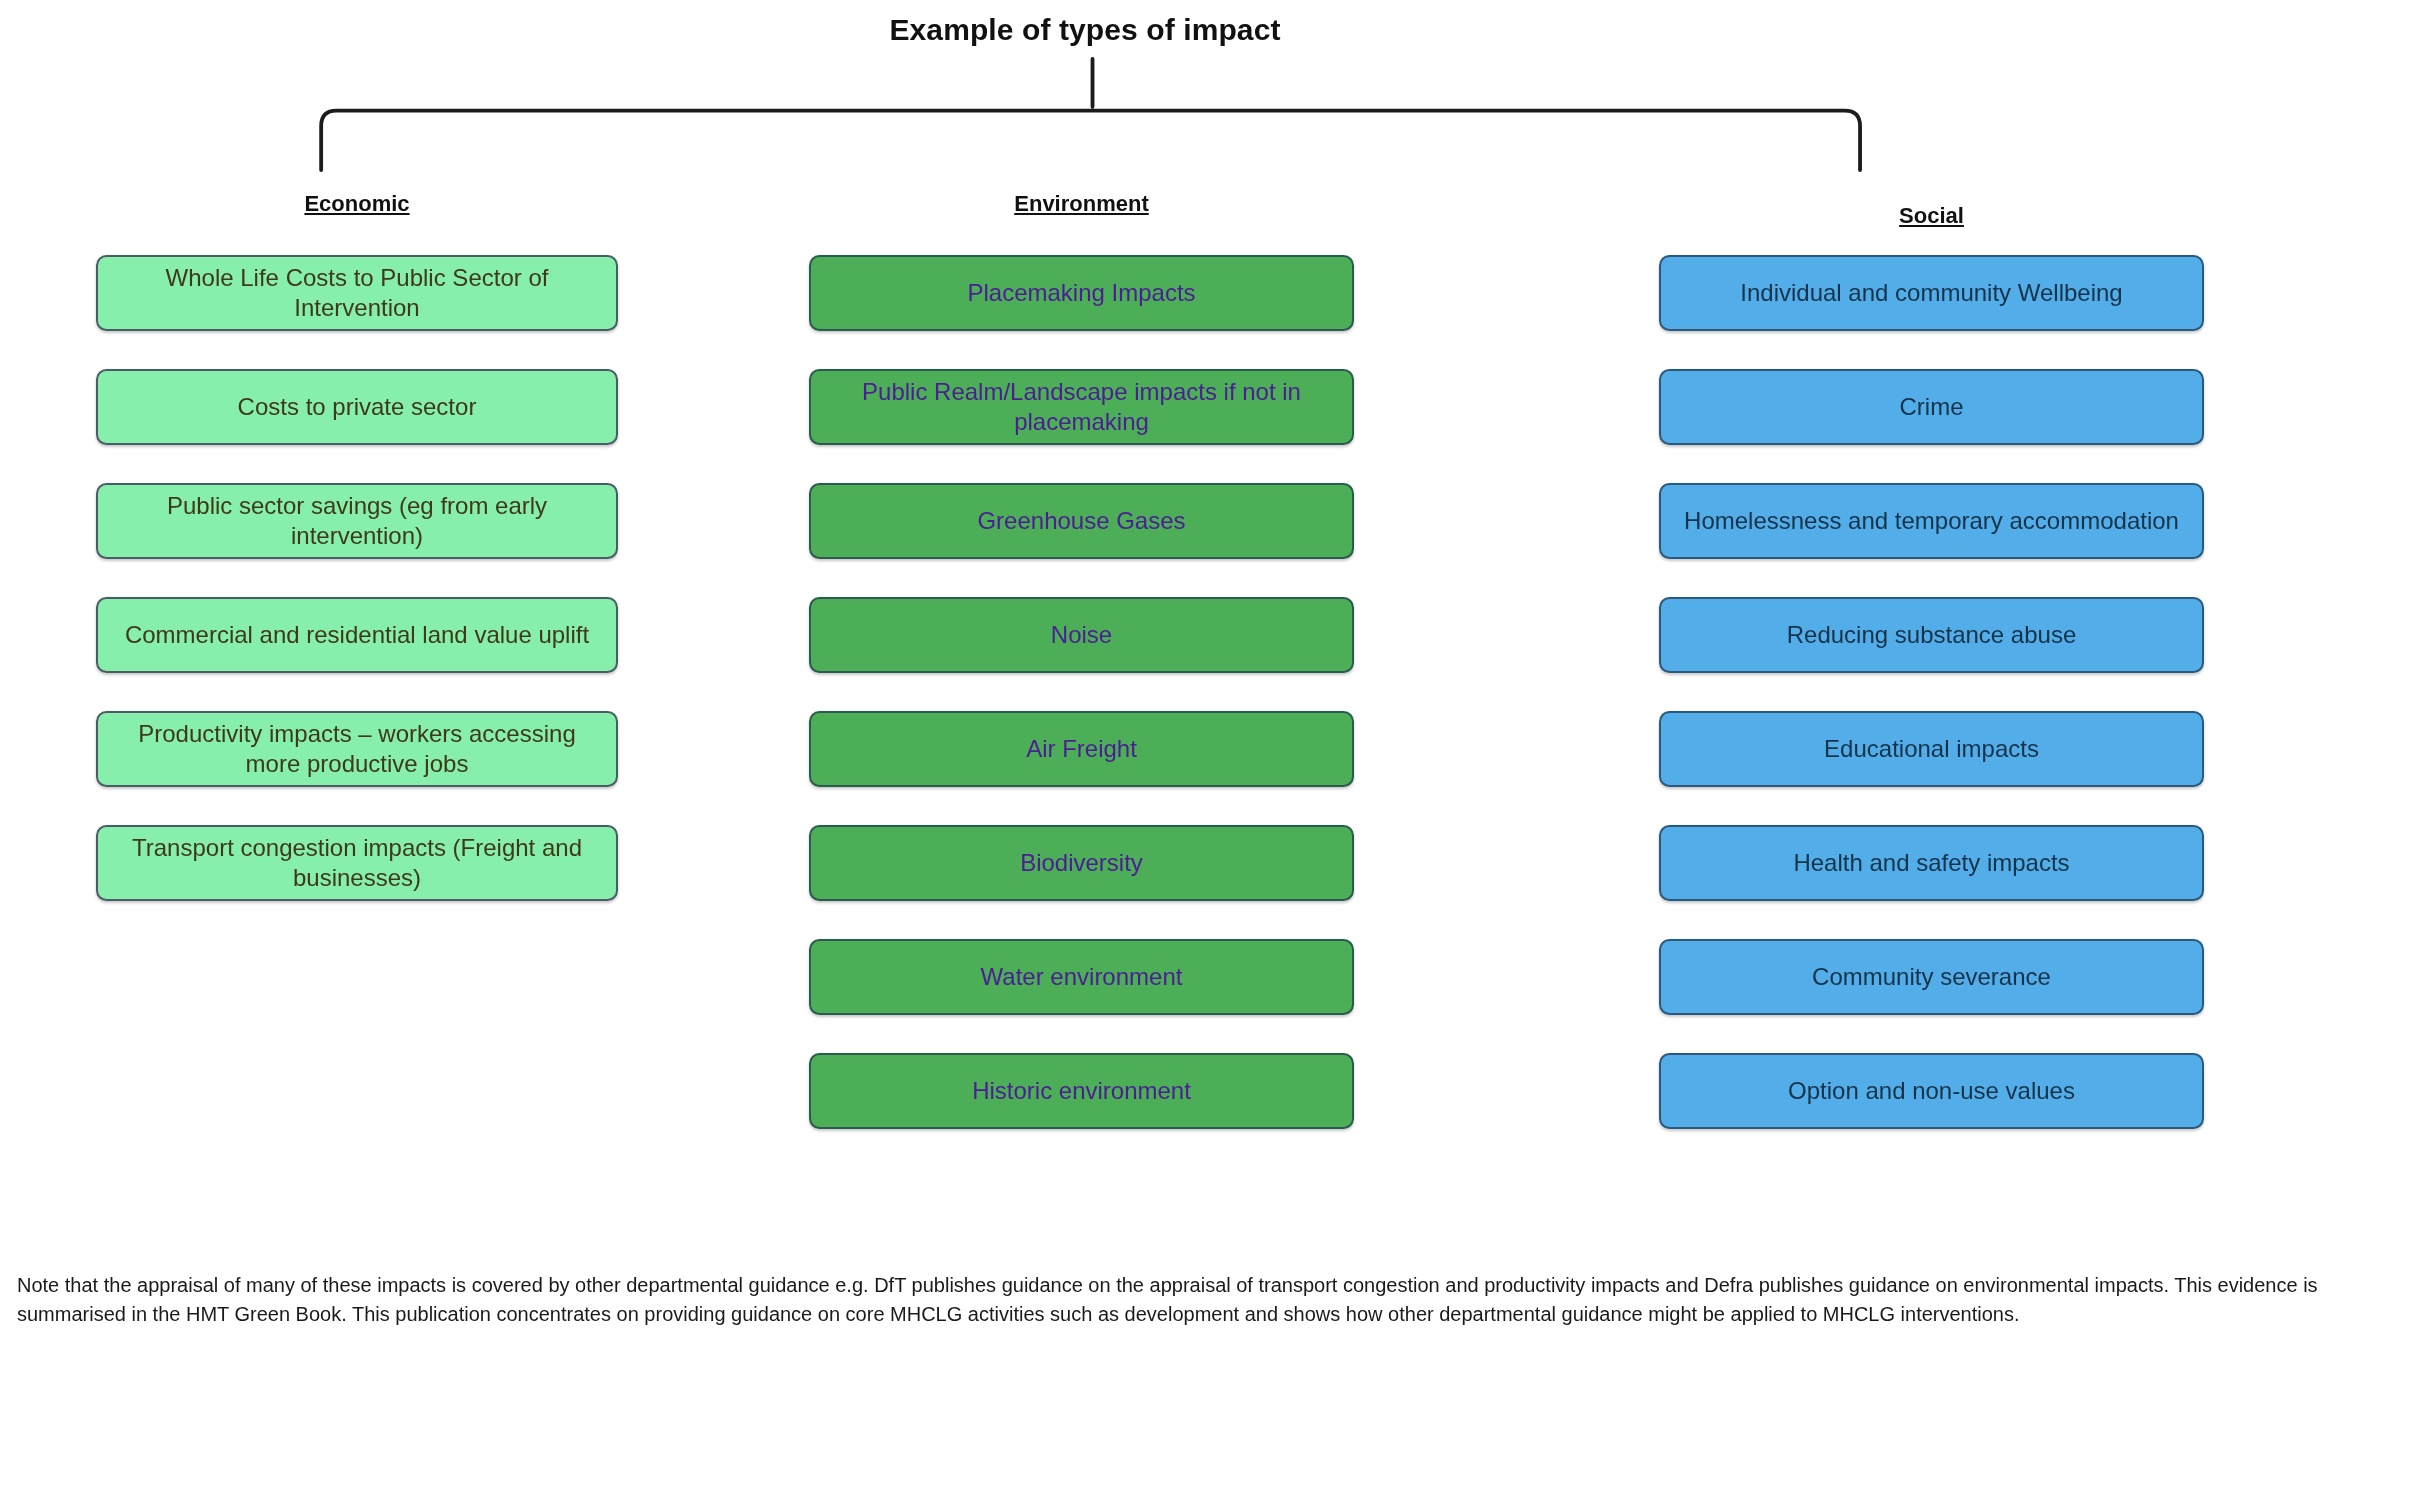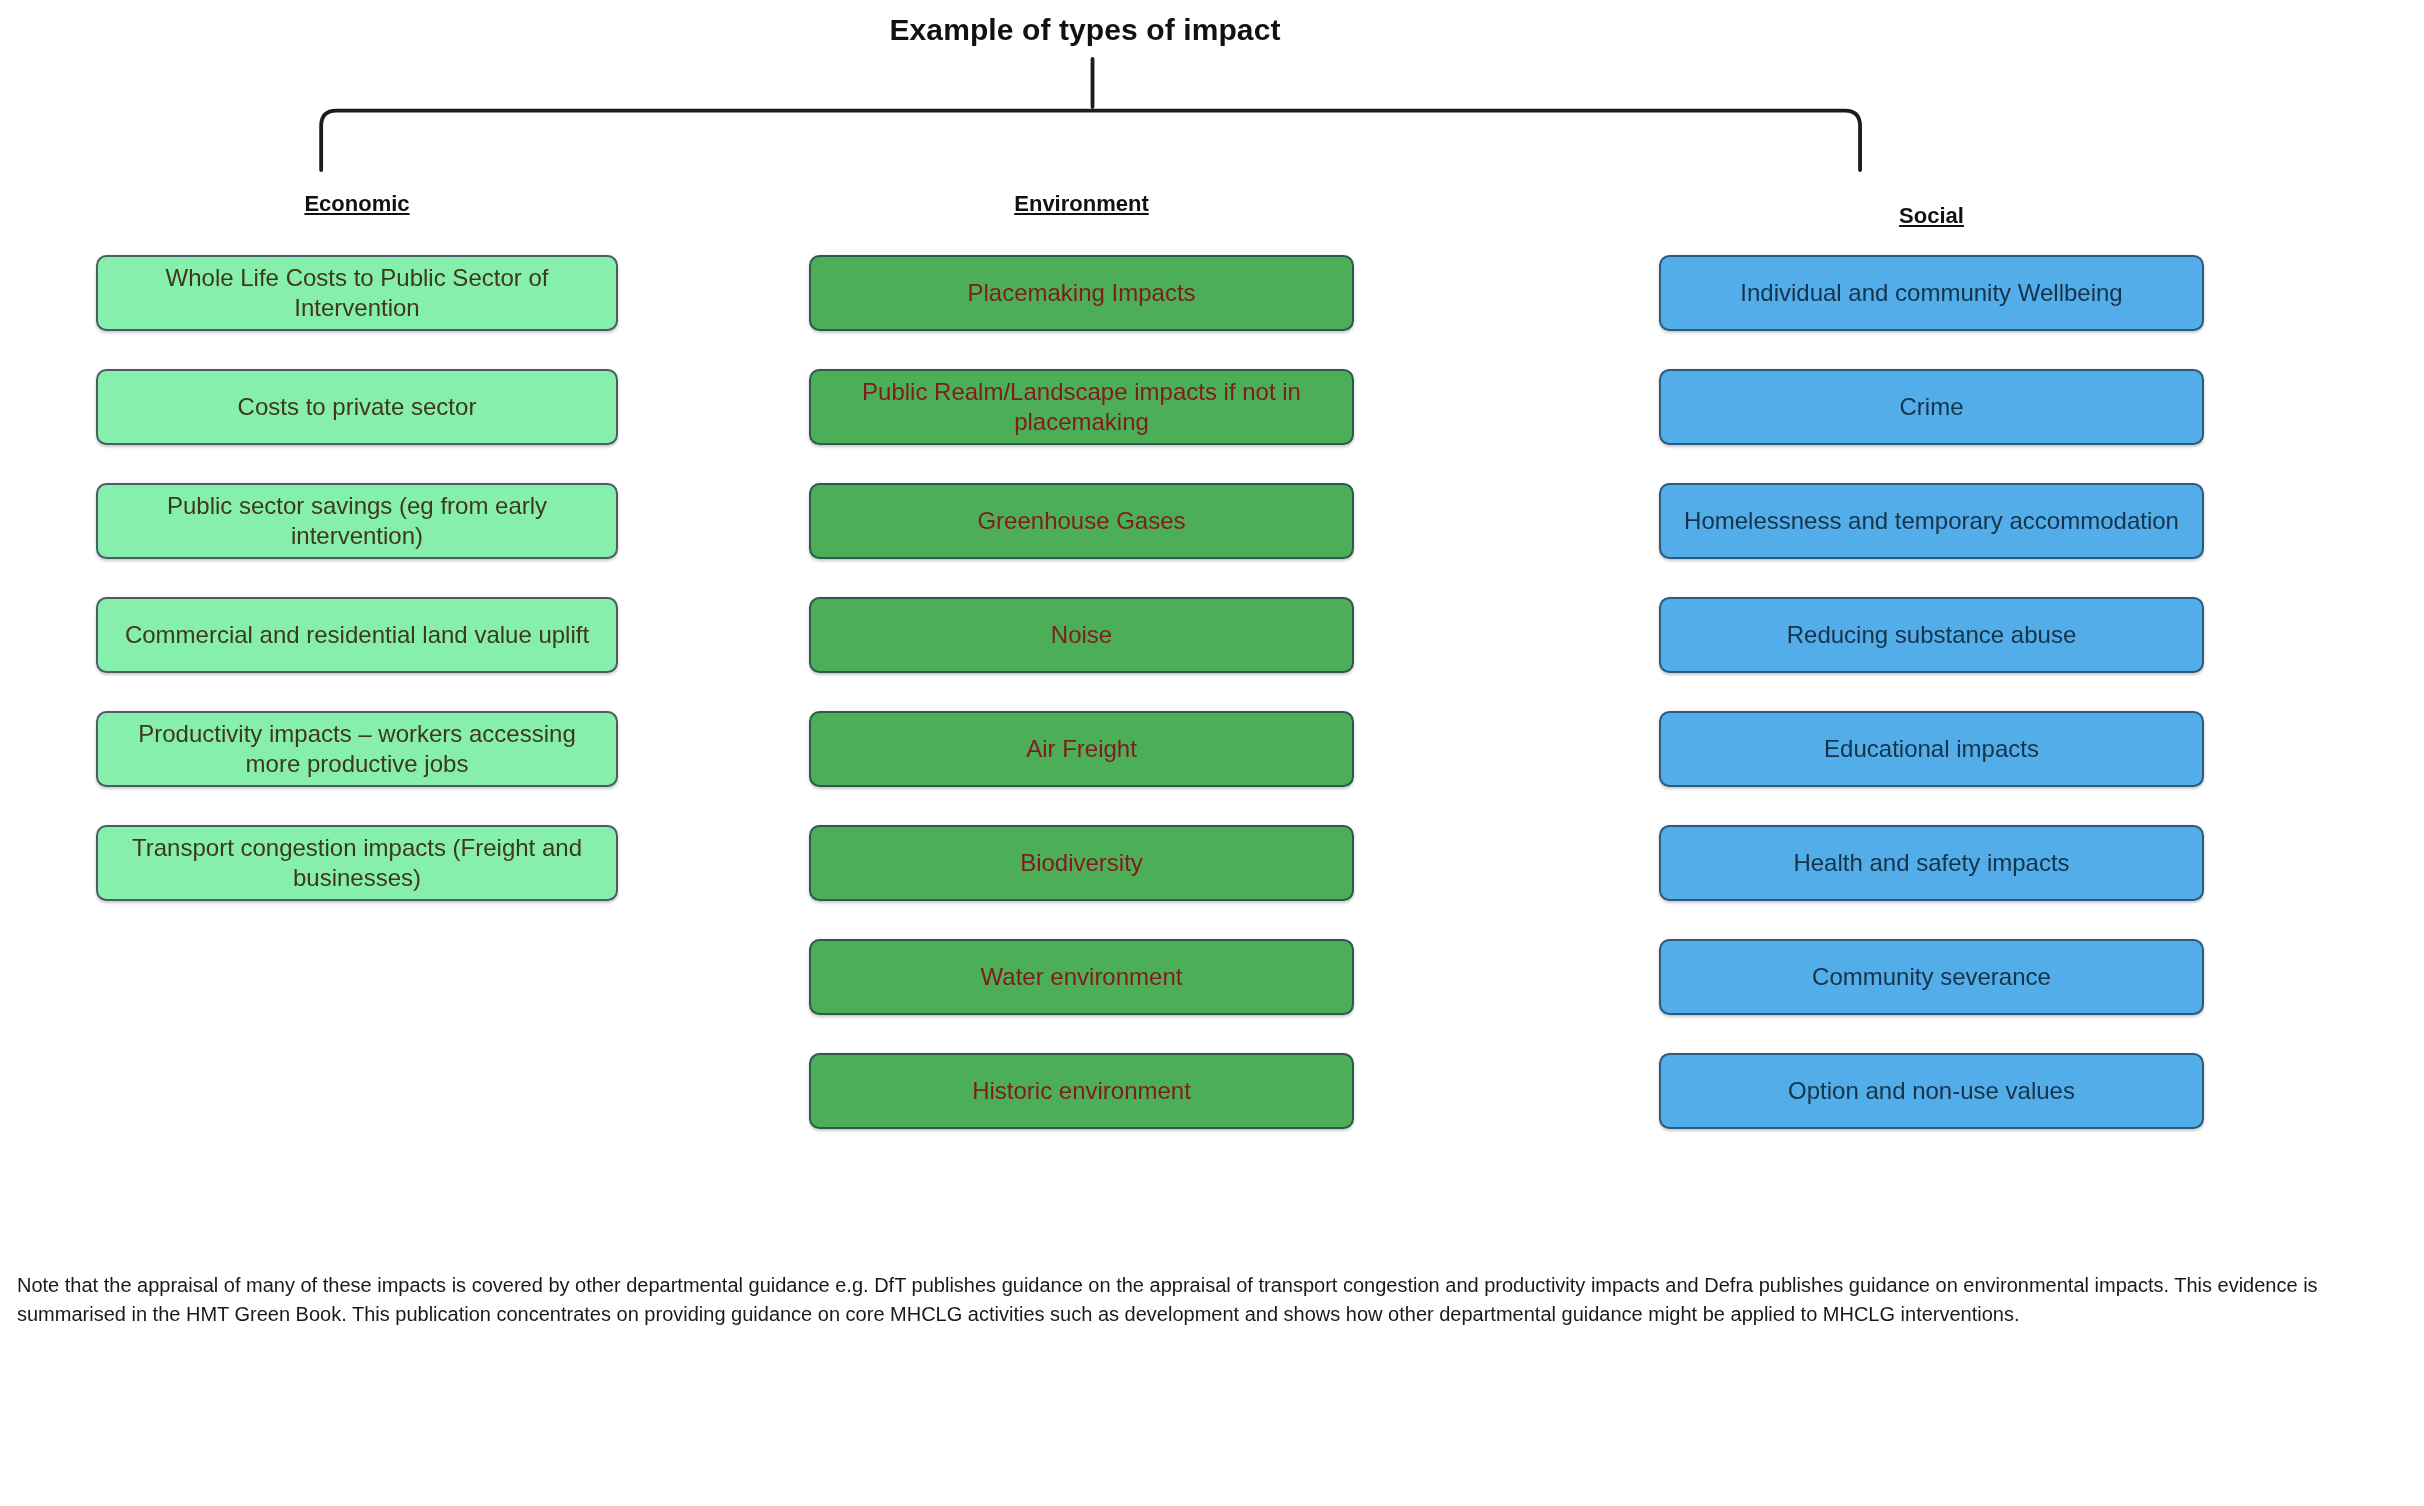--- a/index.html
+++ b/index.html
@@ -90,21 +90,21 @@
   .impact-box .box-label { display: block; }
 
   .column.economic .impact-box {
     background: #86efac;
     border-color: #4a5d67;
     color: #3f3a16;
   }
   .column.environment .impact-box {
     background: #4cae56;
     border-color: #2a5b4e;
-    color: #7f1d1d;
+    color: #4c1d95;
   }
   .column.social .impact-box {
     background: #52ade8;
     border-color: #2b5a7e;
     color: #15334a;
   }
 
   
   .footnote {
     position: absolute;

